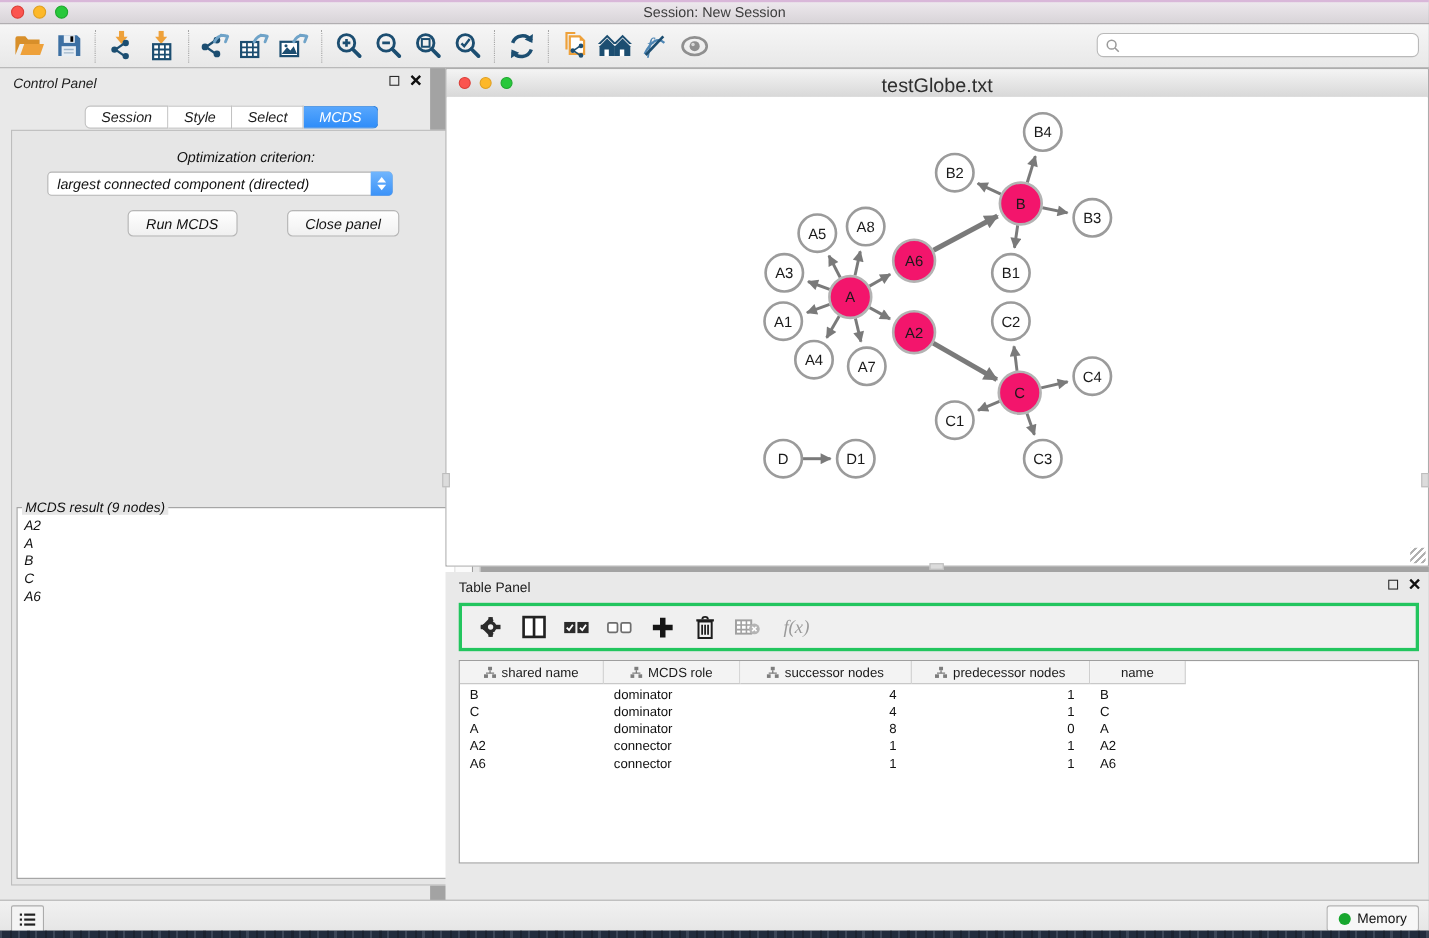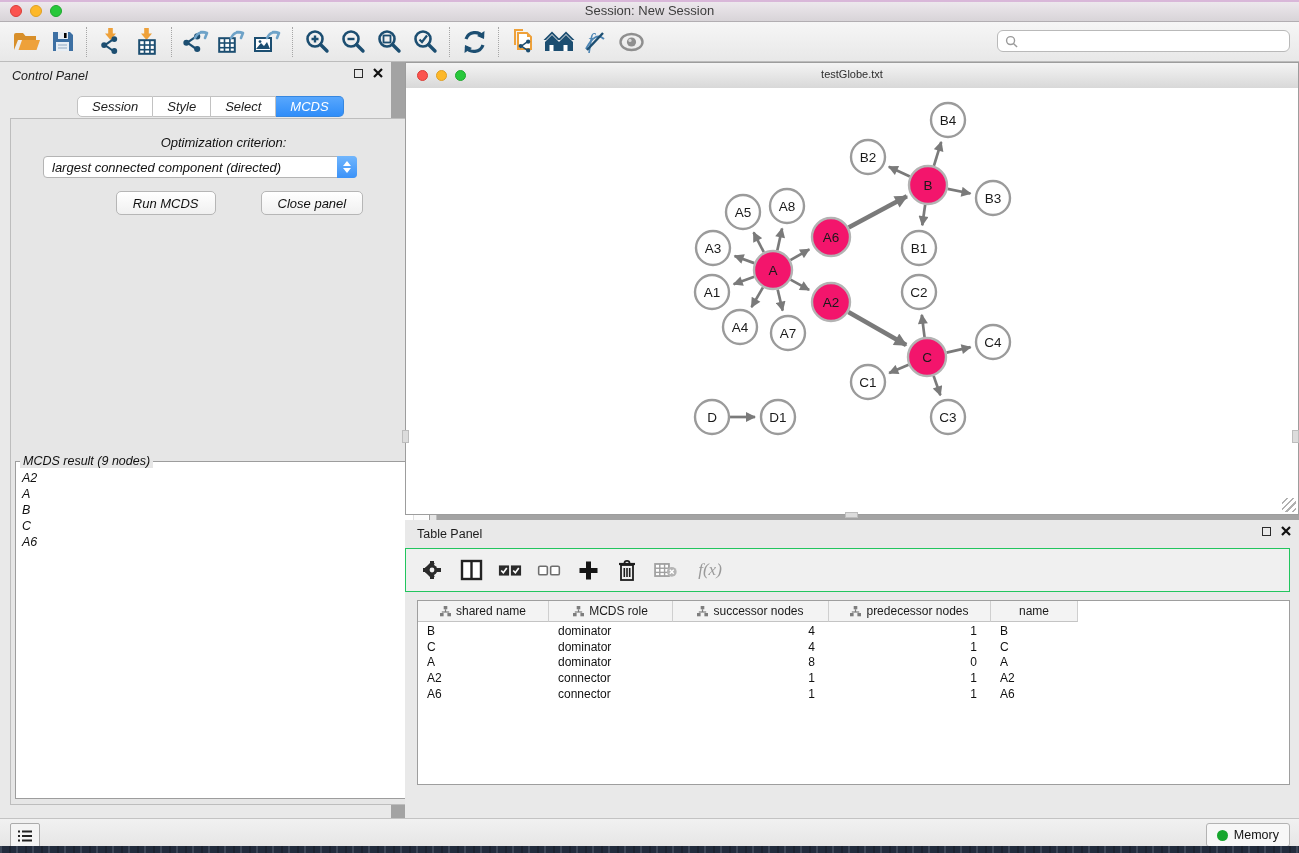--- a/index.html
+++ b/index.html
@@ -50,28 +50,28 @@
   .result-box legend{font-size:12.5px;color:#111;margin-left:4px;padding:0 3px;background:#e6e6e6;}
   .result-list{position:absolute;left:0;top:0;right:16px;bottom:0;margin:0;padding:2px 0 0 6px;list-style:none;font-size:12.5px;color:#111;}
   .result-list li{line-height:16px;}
   .vtrack{position:absolute;right:1px;top:1px;bottom:1px;width:14px;background:#fbfbfb;border-left:1px solid #e0e0e0;}
 
   
   .netwin{position:absolute;left:405px;top:62px;width:894px;height:453px;border:1px solid #9d9d9d;box-sizing:border-box;background:#fff;}
   .net-titlebar{position:relative;height:25px;background:linear-gradient(#f4f4f4,#d8d8d8);border-bottom:1px solid #a8a8a8;}
   .net-titlebar .lights{left:11px;top:7px;}
   .net-titlebar .light{width:11px;height:11px;}
-  .net-titlebar .wtitle{position:absolute;left:0;right:0;top:5px;text-align:center;font-size:11px;color:#2e2e2e;}
+  .net-titlebar .wtitle{position:absolute;left:0;right:0;top:5px;text-align:center;font-size:18px;color:#2e2e2e;}
   .net-canvas{position:absolute;left:0;top:25px;right:0;bottom:0;background:#fff;overflow:hidden;}
   .resize-grip{position:absolute;right:2px;bottom:2px;width:14px;height:14px;background:repeating-linear-gradient(135deg,transparent 0 3px,#b0b0b0 3px 4.5px);}
   .split-handle{position:absolute;background:#dcdcdc;border:1px solid #bdbdbd;box-sizing:border-box;}
 
   
   .tpanel{position:absolute;left:405px;top:520px;width:894px;height:298px;background:#e9e9e9;}
-  .tp-toolbar{position:absolute;left:0;right:9px;top:28px;height:44px;background:#f0f0f0;border:1px solid #22c55e;box-sizing:border-box;display:flex;align-items:center;padding-left:14px;gap:15px;}
+  .tp-toolbar{position:absolute;left:12px;right:9px;top:28px;height:44px;background:#f0f0f0;border:3px solid #22c55e;box-sizing:border-box;display:flex;align-items:center;padding-left:14px;gap:15px;}
   .tp-btn{width:24px;height:24px;display:flex;align-items:center;justify-content:center;}
   .fx-text{font-family:"Liberation Serif",serif;font-style:italic;font-size:17px;color:#9a9a9a;}
   .dtable{position:absolute;left:12px;top:80px;right:9px;height:185px;background:#fff;border:1px solid #9e9e9e;box-sizing:border-box;overflow:hidden;}
   .thead{position:absolute;left:0;top:0;height:21px;display:flex;}
   .th{background:#f3f3f3;border-right:1px solid #cfcfcf;border-bottom:1px solid #c4c4c4;box-sizing:border-box;display:flex;align-items:center;justify-content:center;gap:5px;font-size:12px;color:#1a1a1a;}
   .trow{position:absolute;left:0;display:flex;height:15.7px;}
   .td{font-size:12px;color:#111;box-sizing:border-box;display:flex;align-items:center;}
   .td.l{justify-content:flex-start;padding-left:9px;}
   .td.r{justify-content:flex-end;padding-right:14px;}
   .tp-tabs{position:absolute;left:0;right:0;top:269px;display:flex;justify-content:center;height:22px;}

